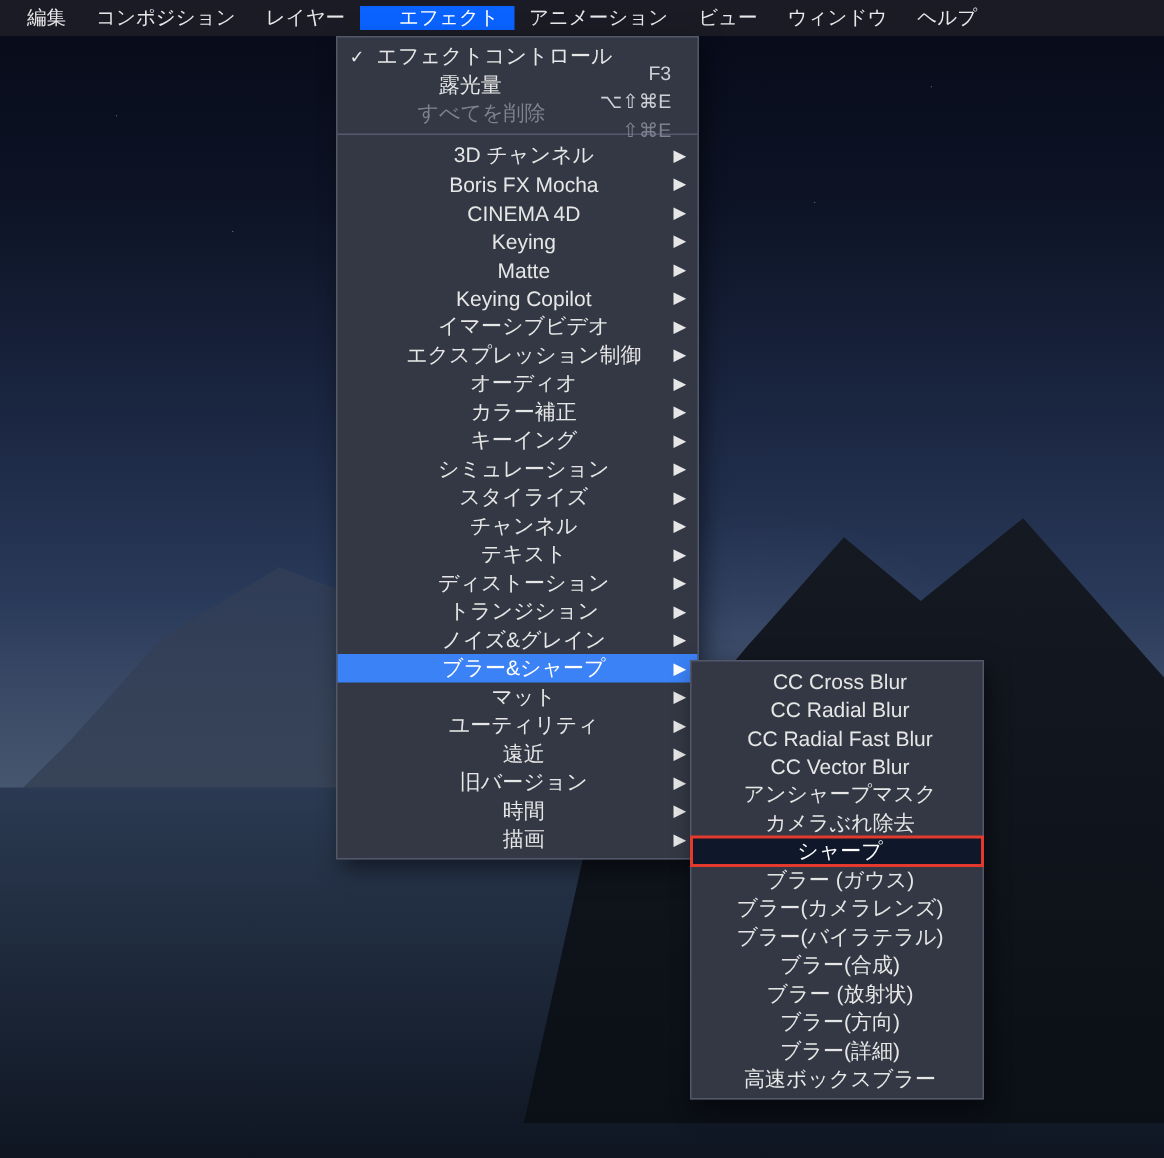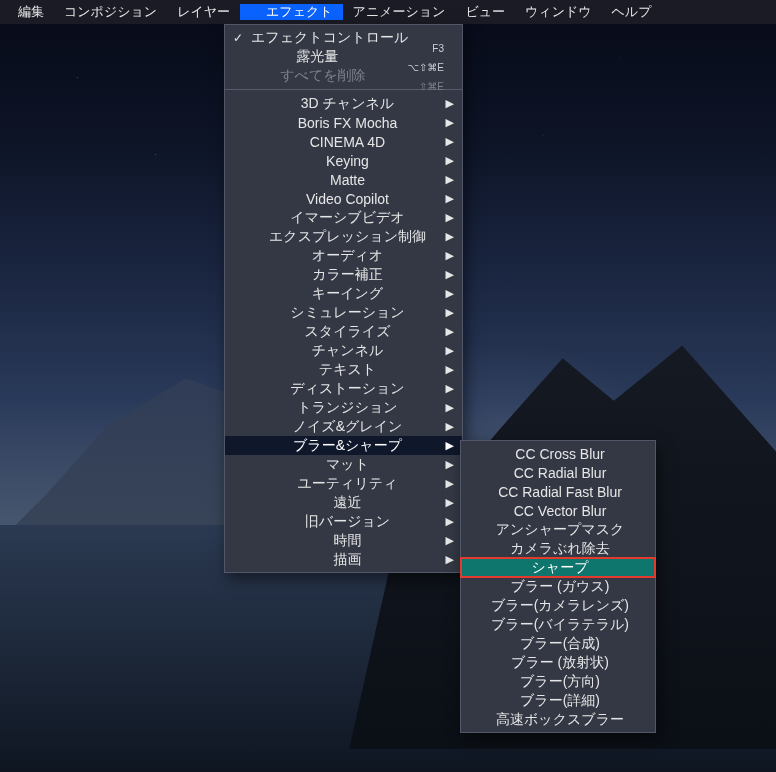--- a/index.html
+++ b/index.html
@@ -49,32 +49,32 @@
 
   
   .menu {
     position:absolute; background:#333844; border:1px solid #52586a; box-shadow: 3px 6px 14px rgba(0,0,0,.5);
     min-width:230px; z-index:20; padding:3px 0;
   }
   .menu .row {
     display:flex; align-items:center; height:19px; padding:0 18px 0 26px; position:relative; white-space:nowrap;
   }
   .menu .row .label { flex:1 1 auto; color:#e6e6e6; font-size:14px;text-align:center; }
-  .menu .row .shortcut { color:#cfcfd6; font-size:10px; margin-left:24px;margin-top:21px; }
+  .menu .row .shortcut { color:#cfcfd6; font-size:13px; margin-left:24px;margin-top:21px; }
   .menu .row.disabled .label, .menu .row.disabled .shortcut { color:#7d828f; }
   .menu .row .check { position:absolute; left:8px; font-size:12px; color:#e6e6e6; }
   .menu .row .arrow { position:absolute; right:8px; font-size:11px; color:#e6e6e6; }
   .menu .sep { height:1px; margin:4px 0; background:#555b6c; }
-  .menu .row.selected { background:#0f172a; }
+  .menu .row.selected { background:#3b82f6; }
   .menu .row.selected .label, .menu .row.selected .arrow { color:#fff; }
 
   
   .submenu { left:460px; top:440px; min-width:196px; }
   .submenu .row { padding:0 18px 0 22px; }
-  .submenu .row.highlight { background:#0f766e; }
+  .submenu .row.highlight { background:#0f172a; }
   .submenu .row.highlight .label { color:#fff; }
   .submenu .row.outlined { outline:2px solid #e33a2d; outline-offset:-1px; }
 
 </style>
 </head>
 <body>
 
 <div class="desktop">
   <div class="stars"></div>
   <div class="mountain-back"></div>
@@ -126,21 +126,21 @@
       </div>
       <div class="row">
         <span class="label">Keying</span>
         <span class="arrow">▶</span>
       </div>
       <div class="row">
         <span class="label">Matte</span>
         <span class="arrow">▶</span>
       </div>
       <div class="row">
-        <span class="label">Video Copilot</span>
+        <span class="label">Keying Copilot</span>
         <span class="arrow">▶</span>
       </div>
       <div class="row">
         <span class="label">イマーシブビデオ</span>
         <span class="arrow">▶</span>
       </div>
       <div class="row">
         <span class="label">エクスプレッション制御</span>
         <span class="arrow">▶</span>
       </div>

